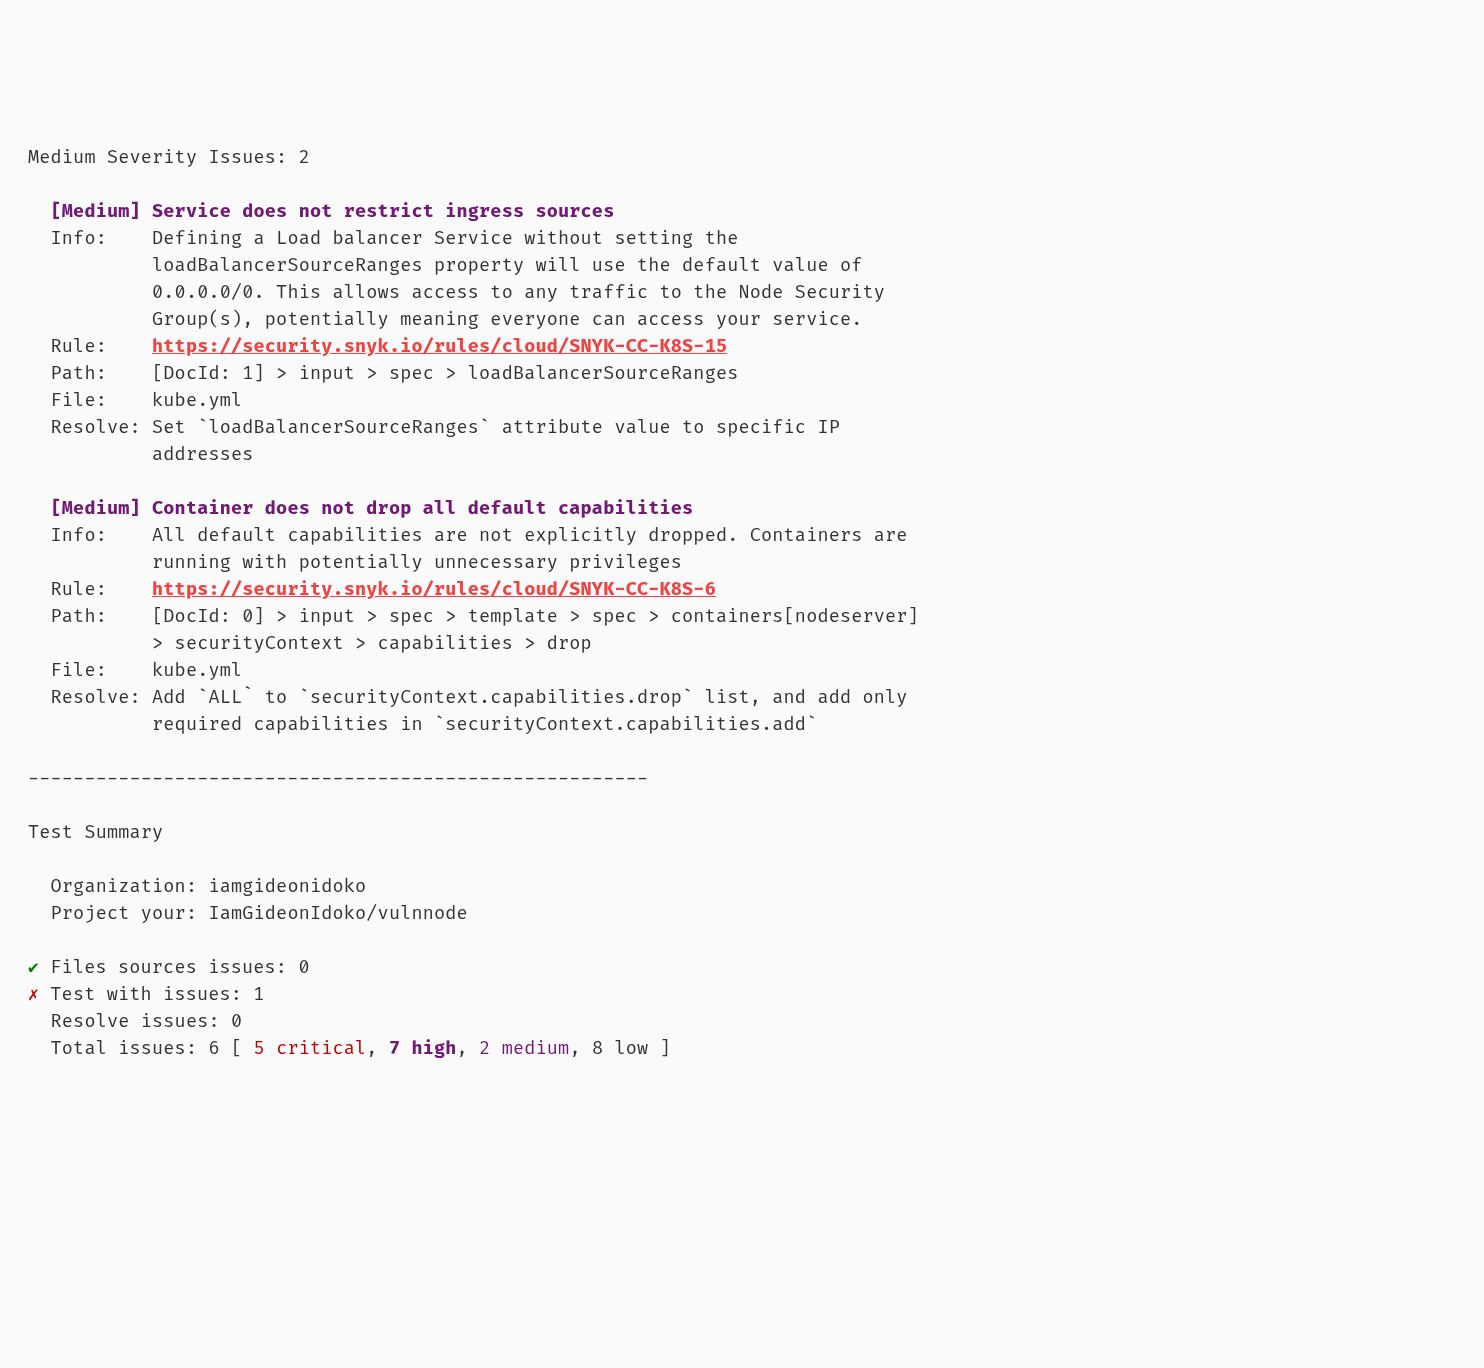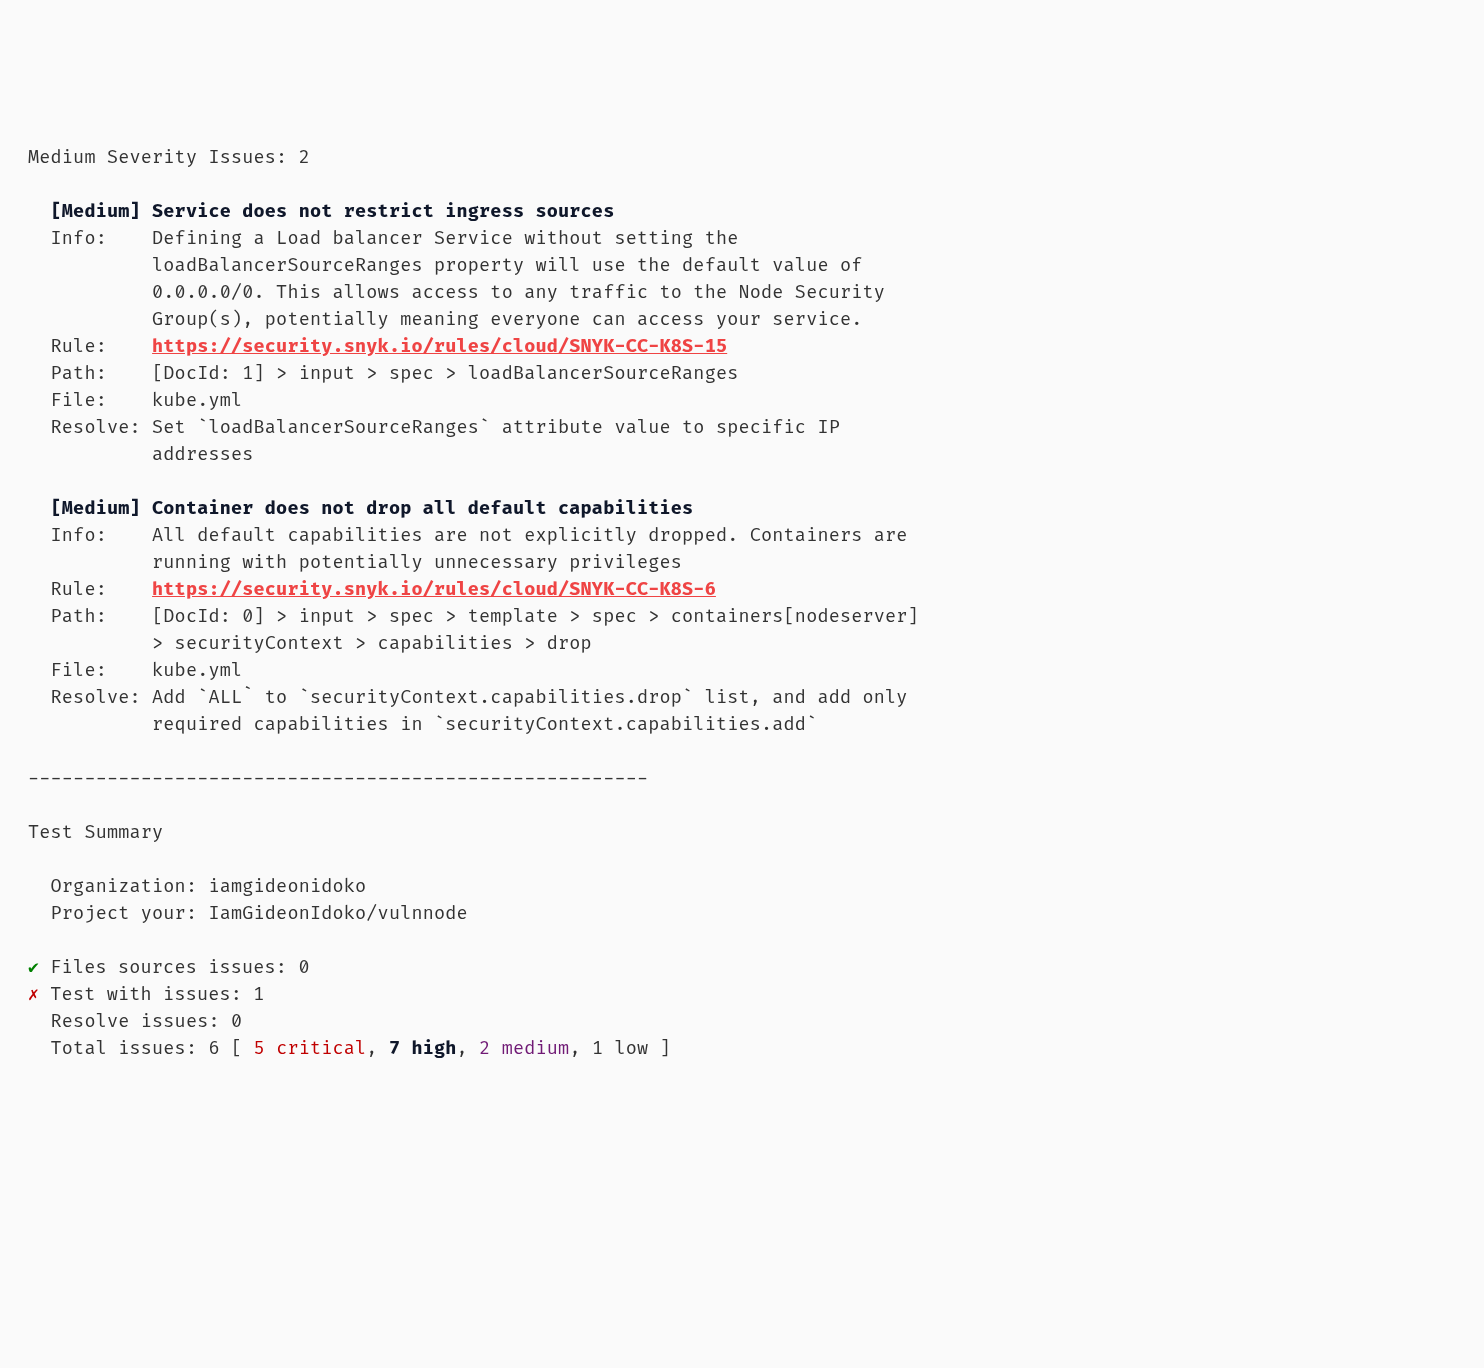--- a/index.html
+++ b/index.html
@@ -11,21 +11,21 @@
       font-family: 'Fira Code', 'DejaVu Sans Mono', 'Menlo', 'Consolas', monospace;
       font-size: 18px;
       line-height: 1.5;
       color: #333;
       background: #fafafa;
       padding: 36px 28px;
       white-space: pre;
       letter-spacing: 0.2px;
     }
     .olive {
-      color: #0f172a;
+      color: #701a75;
       font-weight: bold;
     }
     .link {
       color: #ef4444;
       text-decoration: underline;
       font-weight: bold;
     }
     .red {
       color: #c00000;
     }
@@ -70,17 +70,17 @@
 <span>-------------------------------------------------------</span>
 
 <span>Test Summary</span>
 
   <span>Organization:</span> <span>iamgideonidoko</span>
   <span>Project your:</span> <span>IamGideonIdoko/vulnnode</span>
 
 <span class="check">✔</span> <span>Files sources issues:</span> <span>0</span>
 <span class="cross">✗</span> <span>Test with issues:</span> <span>1</span>
   <span>Resolve issues:</span> <span>0</span>
-  <span>Total issues:</span> <span>6</span> <span>[</span> <span class="red">5 critical</span><span>,</span> <span class="olive">7 high</span><span>,</span> <span class="cyan">2 medium</span><span>,</span> <span>1 low</span> <span>]</span>
+  <span>Total issues:</span> <span>6</span> <span>[</span> <span class="red">5 critical</span><span>,</span> <span class="olive">7 high</span><span>,</span> <span class="cyan">2 medium</span><span>,</span> <span>8 low</span> <span>]</span>
 </div>
 
 
 
 
 </body></html>

